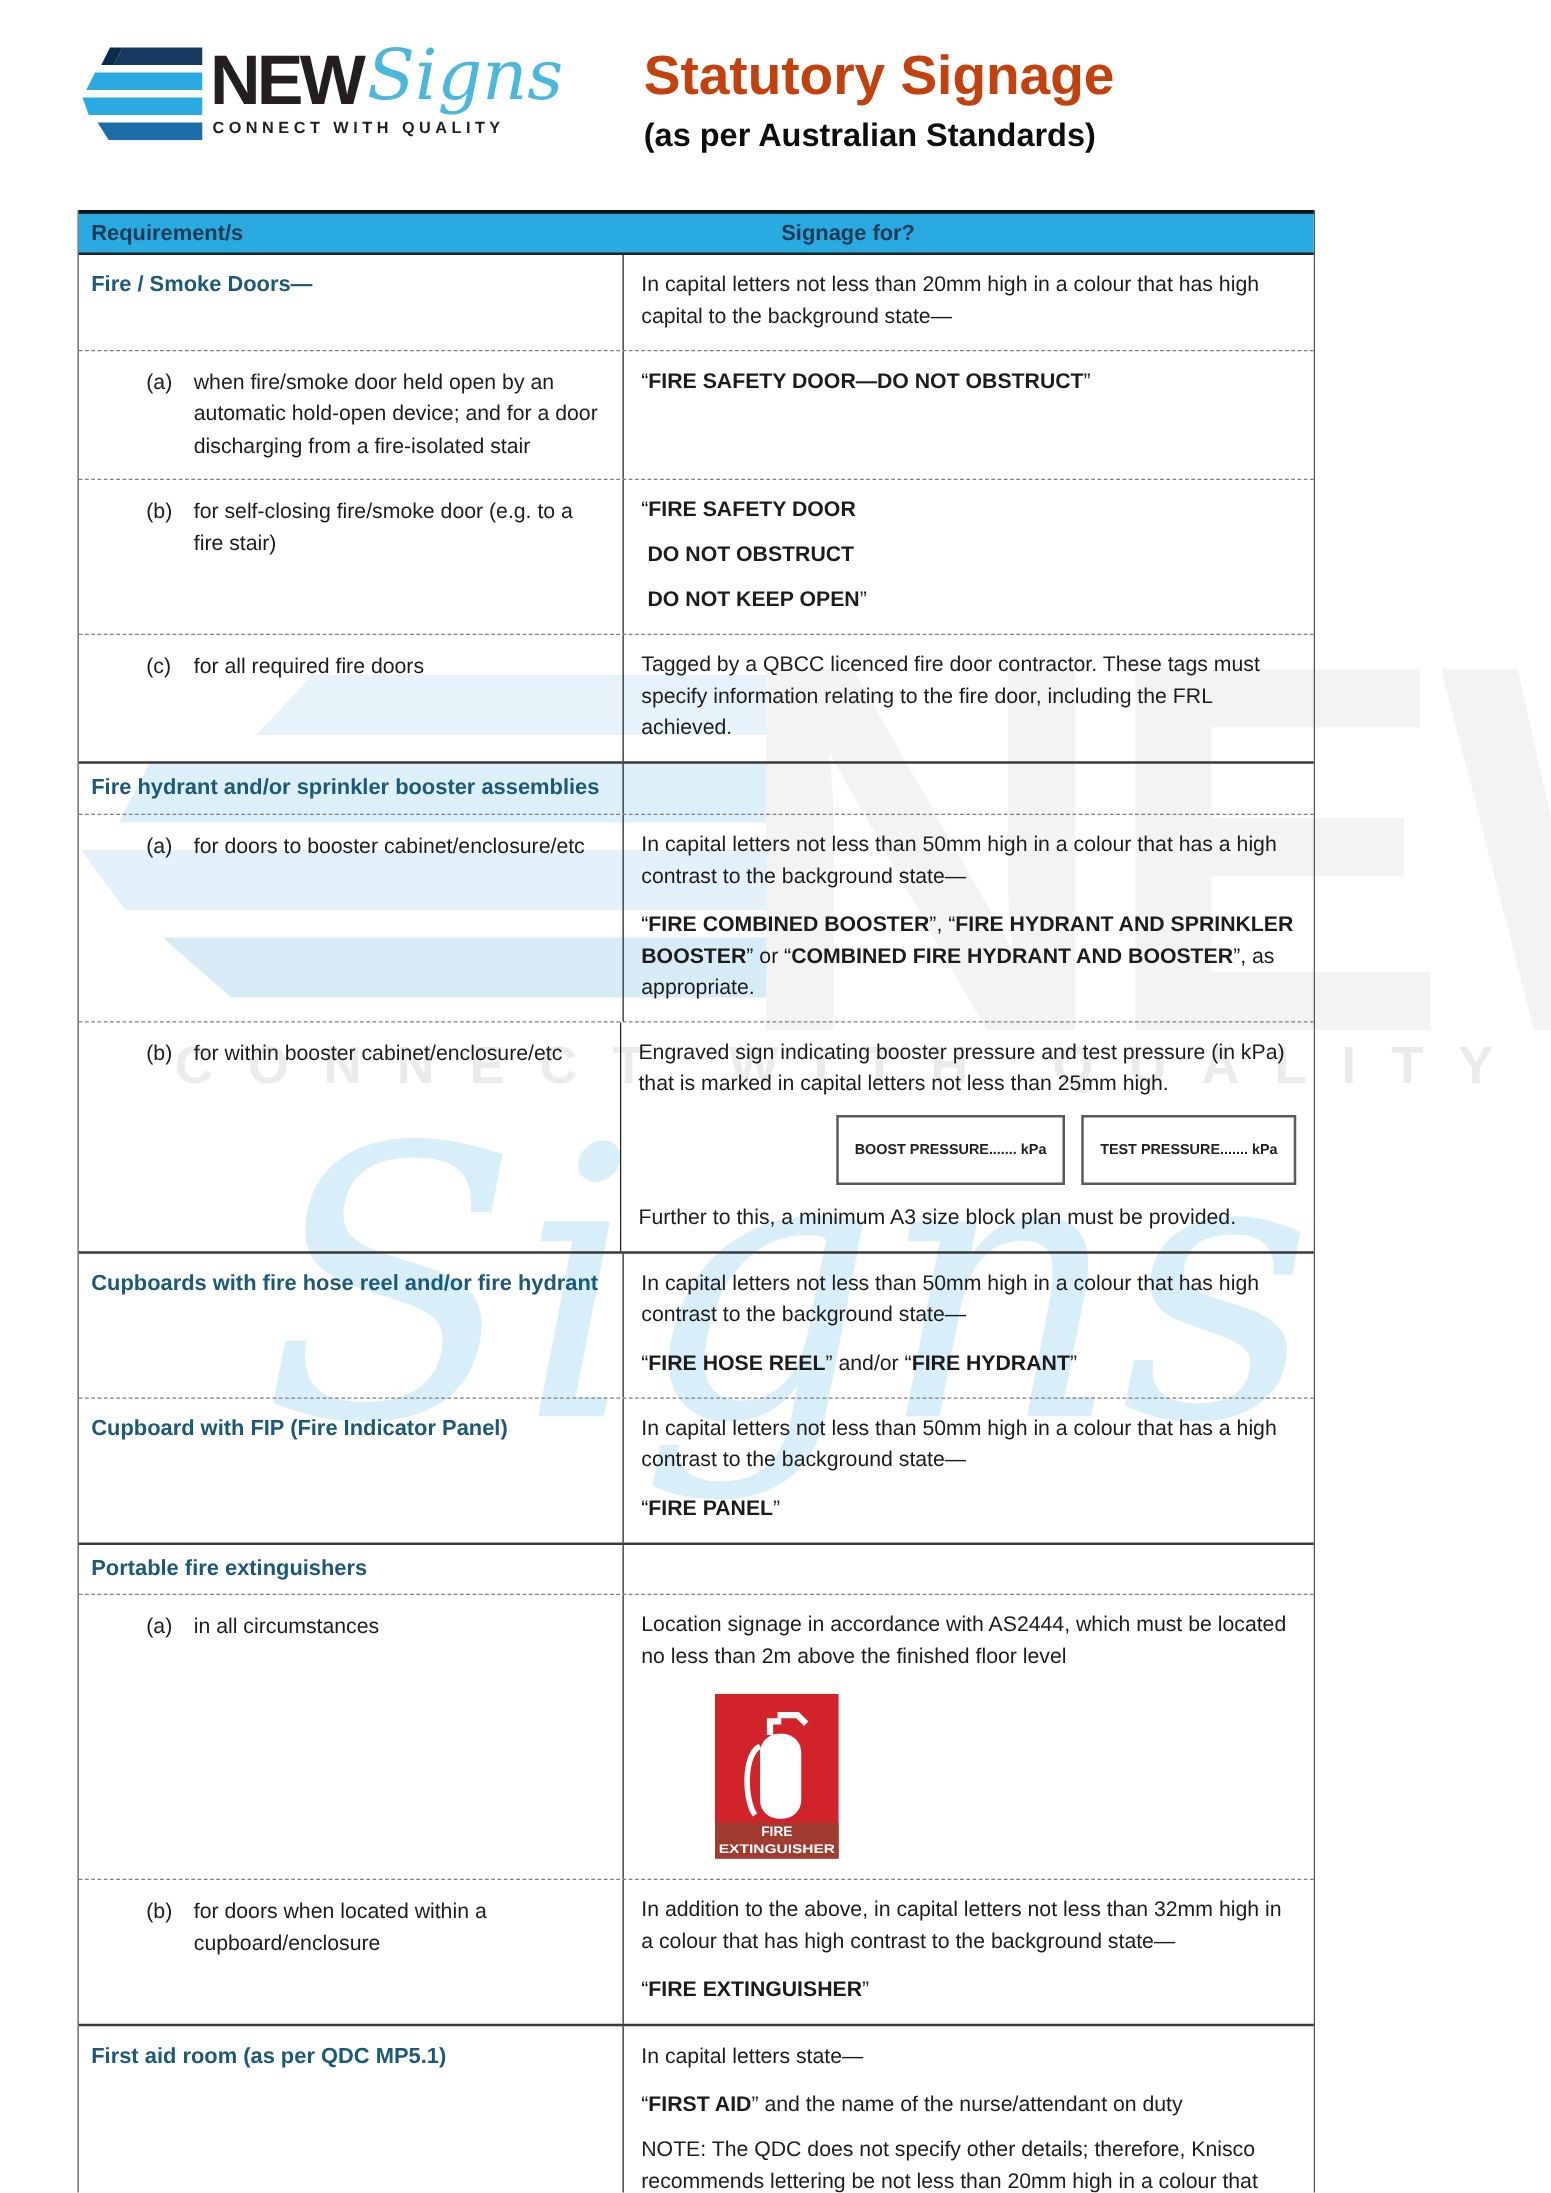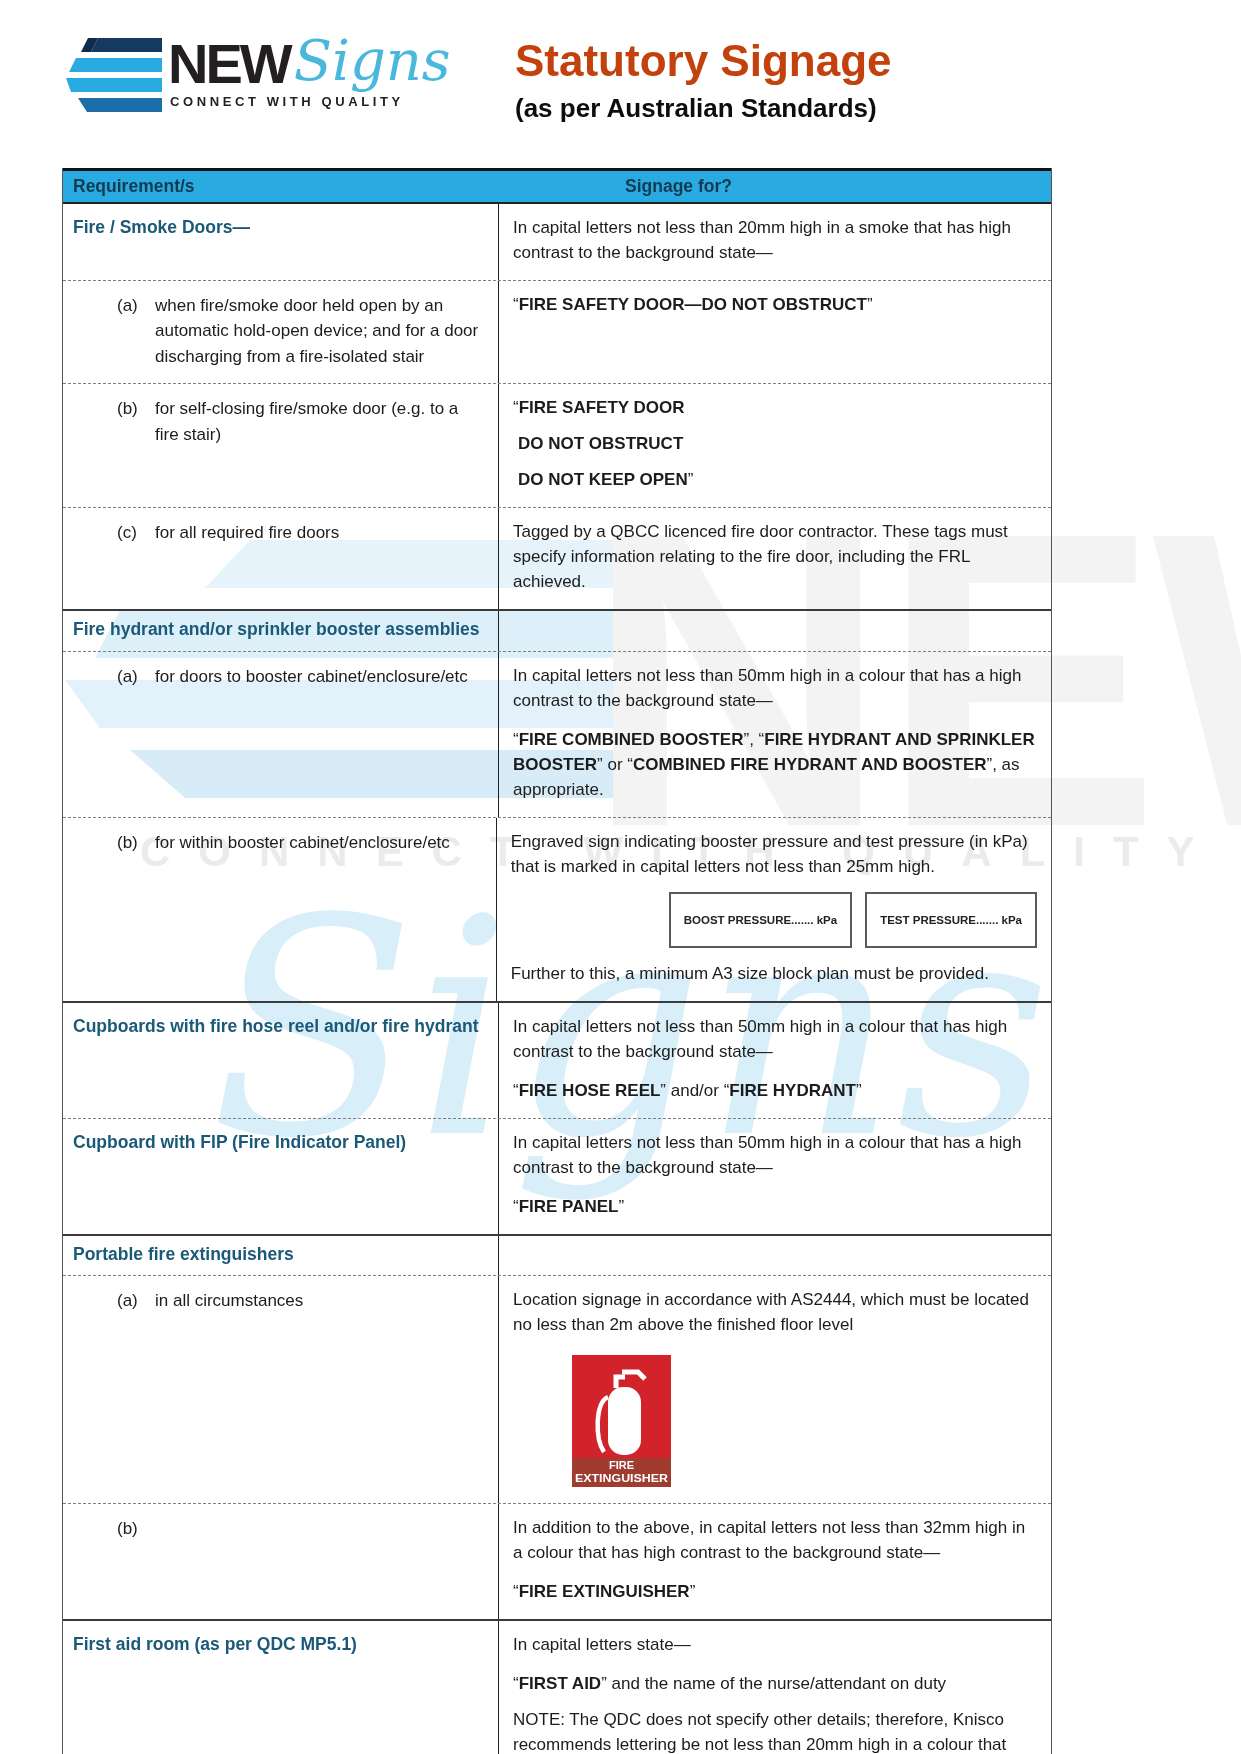--- a/index.html
+++ b/index.html
@@ -104,21 +104,21 @@
       <div class="thead">
         <div class="th th-right">Requirement/s</div>
         <div class="th th-left">Signage for?</div>
       </div>
 
       <div class="row">
         <div class="cl">
           <div class="ltitle">Fire / Smoke Doors—</div>
         </div>
         <div class="cr">
-          <p>In capital letters not less than 20mm high in a smoke that has high contrast to the background state—</p>
+          <p>In capital letters not less than 20mm high in a colour that has high capital to the background state—</p>
         </div>
       </div>
 
       <div class="row">
         <div class="cl">
           <div class="litem">
             <span class="llabel">(a)</span>
             <span class="ltext">when fire/smoke door held open by an automatic hold-open device; and for a door discharging from a fire-isolated stair</span>
           </div>
         </div>
@@ -236,20 +236,21 @@
             <text x="49.5" y="114" text-anchor="middle" font-size="11" font-weight="bold" fill="#ffffff">FIRE</text>
             <text x="49.5" y="127" text-anchor="middle" font-size="10" font-weight="bold" fill="#ffffff" textLength="93" lengthAdjust="spacingAndGlyphs">EXTINGUISHER</text>
           </svg>
         </div>
       </div>
 
       <div class="row solid">
         <div class="cl">
           <div class="litem">
             <span class="llabel">(b)</span>
+            <span class="ltext">for doors when located within a cupboard/enclosure</span>
           </div>
         </div>
         <div class="cr">
           <p>In addition to the above, in capital letters not less than 32mm high in a colour that has high contrast to the background state—</p>
           <p class="sign gap"><span>“</span><span class="b">FIRE EXTINGUISHER</span><span>”</span></p>
         </div>
       </div>
 
       <div class="row solid">
         <div class="cl">

